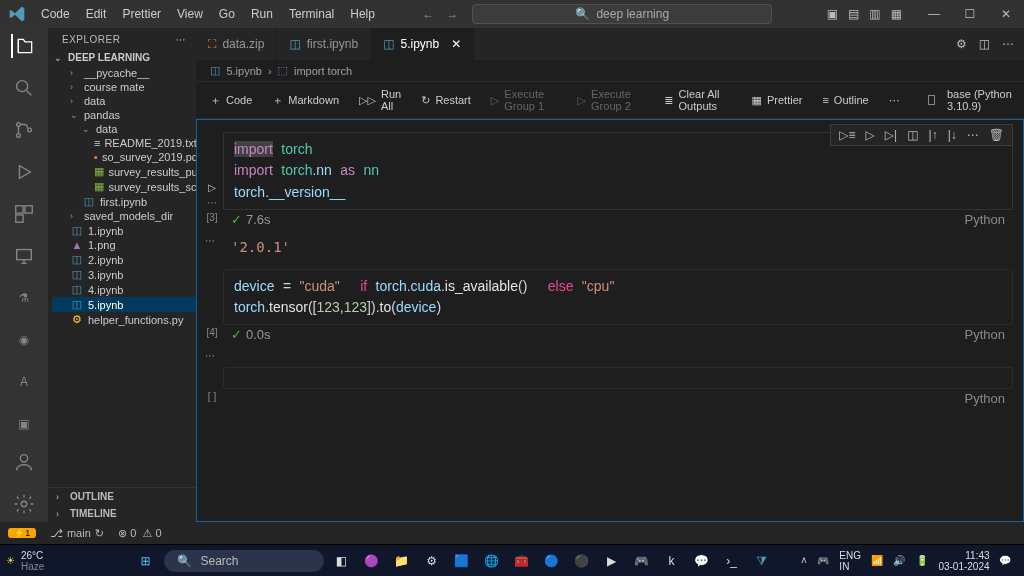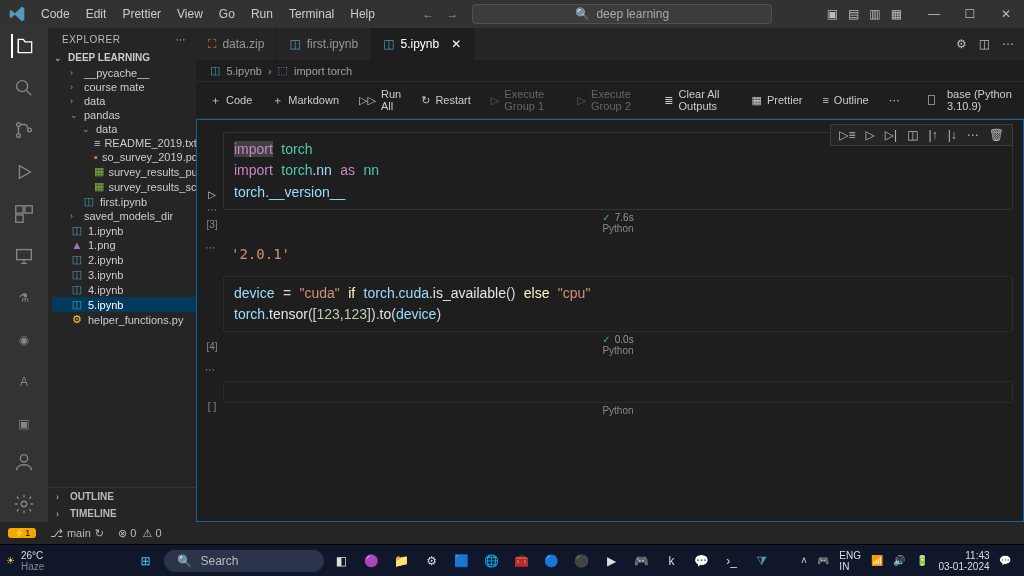--- a/index.html
+++ b/index.html
@@ -57,31 +57,31 @@
   .kernel-ind { display:flex; align-items:center; gap:12px; color:#ccc; }
   .kernbox { width:10px;height:10px;border:1px solid #888;}
 
   .notebook { flex:1; overflow:auto; padding:6px 10px 10px 4px; border:1px solid #0e639c; position:relative;}
   .celltoolbar { position:absolute; top:4px; right:10px; display:flex; gap:10px; background:#252526; border:1px solid #3c3c3c; padding:3px 8px; color:#bbb; font-size:12px;}
   .cell { display:flex; margin:6px 0; }
   .gutter { width:22px; display:flex; flex-direction:column; align-items:center; color:#888; font-size:10px; justify-content:flex-end; padding-bottom:6px; gap:4px;}
   .cellbody { flex:1; }
   .codebox { background:#1e1e1e; border:1px solid #2a2a2a; border-radius:2px; padding:6px 10px; font-family: Consolas, 'Courier New', monospace; font-size:14px; line-height:1.45; }
   .cellA .codebox { border:1px solid #333;}
-  .status { display:flex; justify-content:space-between; font-size:10px; color:#999; padding:2px 8px; align-items:center;flex-direction:column;}
+  .status { display:flex; justify-content:space-between; font-size:13px; color:#999; padding:2px 8px; align-items:flex-end;}
   .status .lang { color:#888;}
   .check { color:#3fb950; margin-right:4px;}
   .output { font-family: Consolas, monospace; font-size:14px; padding:4px 8px 8px 8px; color:#ce9178;}
   .outcell { color:#999; font-size:10px; display:flex; align-items:flex-start; gap:4px;}
   .outcell .dots { width:18px; text-align:center;}
 
   
   .k-imp { color:#c586c0;} .k-id { color:#9cdcfe;} .k-new { color:#4ec9b0;}
   .k-op { color:#d4d4d4;} .sel { background:#414141;} .k-str { color:#ce9178;}
-  .k-num { color:#b5cea8;} .k-fn{color:#e5e5e5;} .k-kw{color:#fef9c3;}
+  .k-num { color:#b5cea8;} .k-fn{color:#e5e5e5;} .k-kw{color:#ec4899;margin-left:12px;}
 
   
   .statusbar-vs { height:22px; background:#252526; display:flex; align-items:center; font-size:11px; color:#bbb; padding:0 8px; gap:14px;}
   .statusbar-vs .sbleft, .statusbar-vs .sbright { display:flex; align-items:center; gap:14px;}
   .statusbar-vs .spacer{flex:1;}
   .gitbranch { display:flex; align-items:center; gap:4px;}
 
   .taskbar { height:32px; background:#10172a; display:flex; align-items:center; gap:6px; padding:0 6px; color:#ddd; border-top:1px solid #000;}
   .tbleft { display:flex; align-items:center; gap:6px; min-width:100px; font-size:10px;}
   .tbcenter { flex:1; display:flex; align-items:center; justify-content:center; gap:6px;}

